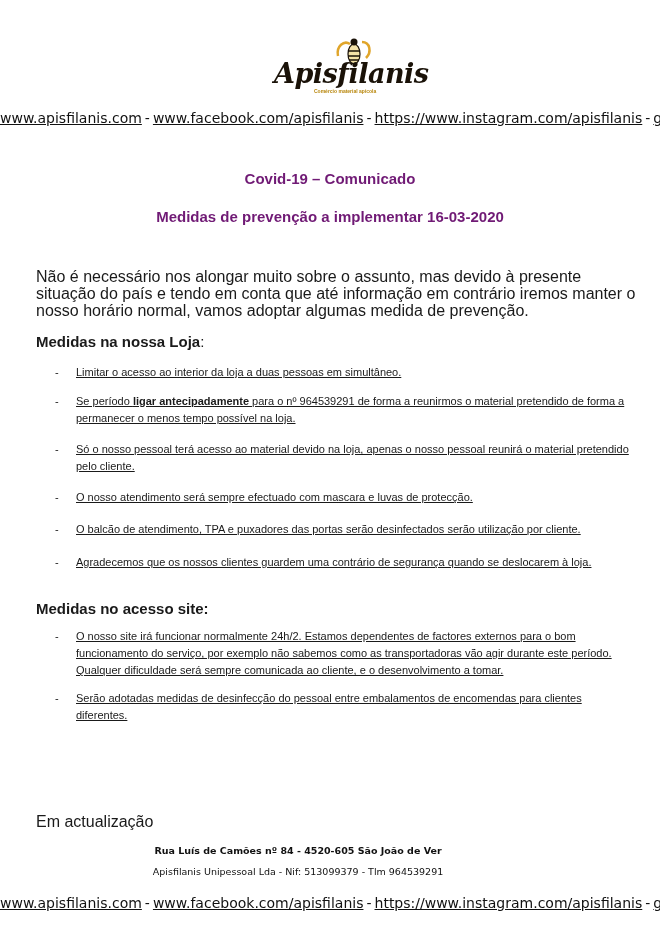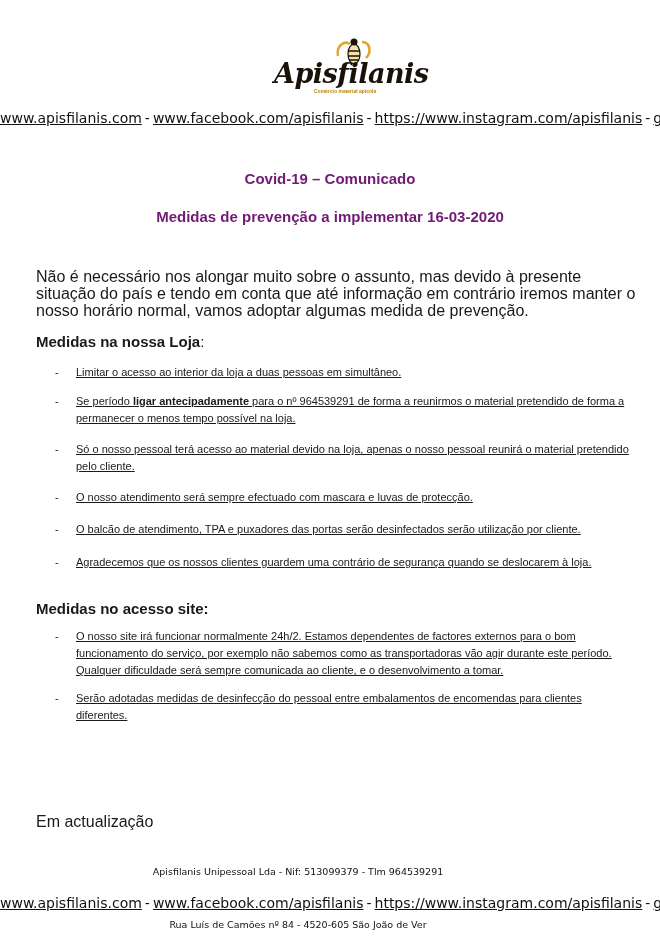--- a/index.html
+++ b/index.html
@@ -88,16 +88,16 @@
   <span class="txt">O nosso site irá funcionar normalmente 24h/2. Estamos dependentes de factores externos para o bom funcionamento do serviço, por exemplo não sabemos como as transportadoras vão agir durante este período. Qualquer dificuldade será sempre comunicada ao cliente, e o desenvolvimento a tomar.</span>
 </div>
 <div class="item" style="top:690px;">
   <span class="dash">-</span>
   <span class="txt">Serão adotadas medidas de desinfecção do pessoal entre embalamentos de encomendas para clientes diferentes.</span>
 </div>
 
 <div class="para" style="top:777px;margin-top:36px;">Em actualização</div>
 
 <div class="foot" style="top:866px;">Apisfilanis Unipessoal Lda - Nif: 513099379 - Tlm 964539291</div>
-<div class="foot" style="top:919px;">Rua Luís de Camões nº 84 - 4520-605 São João de Ver</div>
+<div class="foot" style="top:845px;font-weight:bold;">Rua Luís de Camões nº 84 - 4520-605 São João de Ver</div>
 <div class="links" style="top:895px;">
   <a>www.apisfilanis.com</a><span class="sep">-</span><a>www.facebook.com/apisfilanis</a><span class="sep">-</span><a>https://www.instagram.com/apisfilanis</a><span class="sep">-</span><a>geral@apisfilanis.com</a>
 </div>
 
 </body></html>

